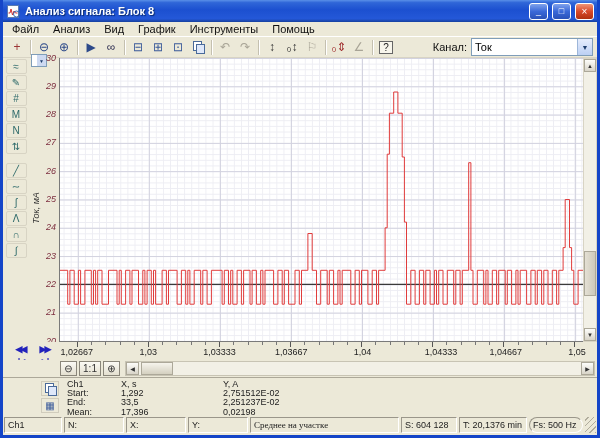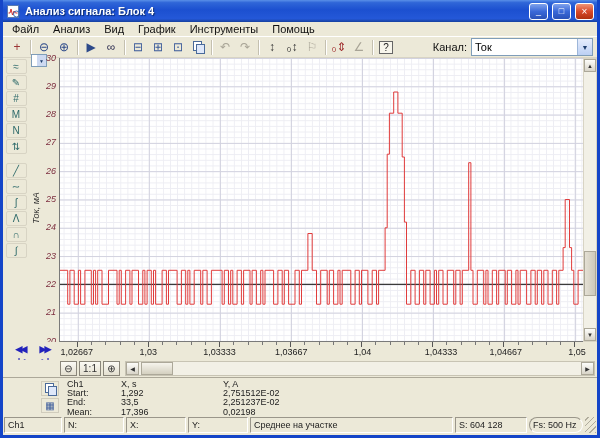--- a/index.html
+++ b/index.html
@@ -94,21 +94,21 @@
 <div class="window">
 
   <div class="titlebar">
     <span class="app-icon">
       <svg width="14" height="13" viewBox="0 0 14 13">
           <rect x="0.5" y="0.5" width="11" height="12" fill="#fdfdfd" stroke="#5a7ab0"></rect>
           <polyline points="1.5,8 3,8 4,4 5.5,10 7,6 8.5,8 10.5,8" fill="none" stroke="#d03030" stroke-width="1"></polyline>
           <circle cx="9.5" cy="9" r="3" fill="none" stroke="#3a6ab0"></circle>
         </svg>
     </span>
-    <span class="title">Анализ сигнала: Блок 4</span>
+    <span class="title">Анализ сигнала: Блок 8</span>
     <span class="tb-btn">_</span>
     <span class="tb-btn">□</span>
     <span class="tb-btn close">×</span>
   </div>
 
   <div class="menubar" id="menubar">
       <span class="menu-item">Файл</span>
       <span class="menu-item">Анализ</span>
       <span class="menu-item">Вид</span>
       <span class="menu-item">График</span>
@@ -283,19 +283,20 @@
         <span>17,396</span>
         <span>0,02198</span>
       </div>
   </div>
 
   <div class="statusbar" id="statusbar">
       <span class="scell" style="width: 58px;">Ch1</span>
       <span class="scell" style="width: 60px;">N:</span>
       <span class="scell" style="width: 60px;">X:</span>
       <span class="scell" style="width: 60px;">Y:</span>
-      <span class="scell" style="flex: 1 1 0%;">Среднее на участке</span>
-      <span class="scell" style="width: 72px;">S: 604 128</span>
+      <span class="scell" style="flex: 1 1 0%; font-family: Liberation Serif, serif;">Среднее на участке</span>
+      <span class="scell" style="width: 56px;">S: 604 128</span>
+      <span class="scell" style="width: 68px;">T: 20,1376 min</span>
       <span class="scell" style="width: 54px; border-radius: 8px;">Fs: 500 Hz</span>
       <span class="scell grip"></span>
     </div>
 
 </div>
 
 </body></html>

